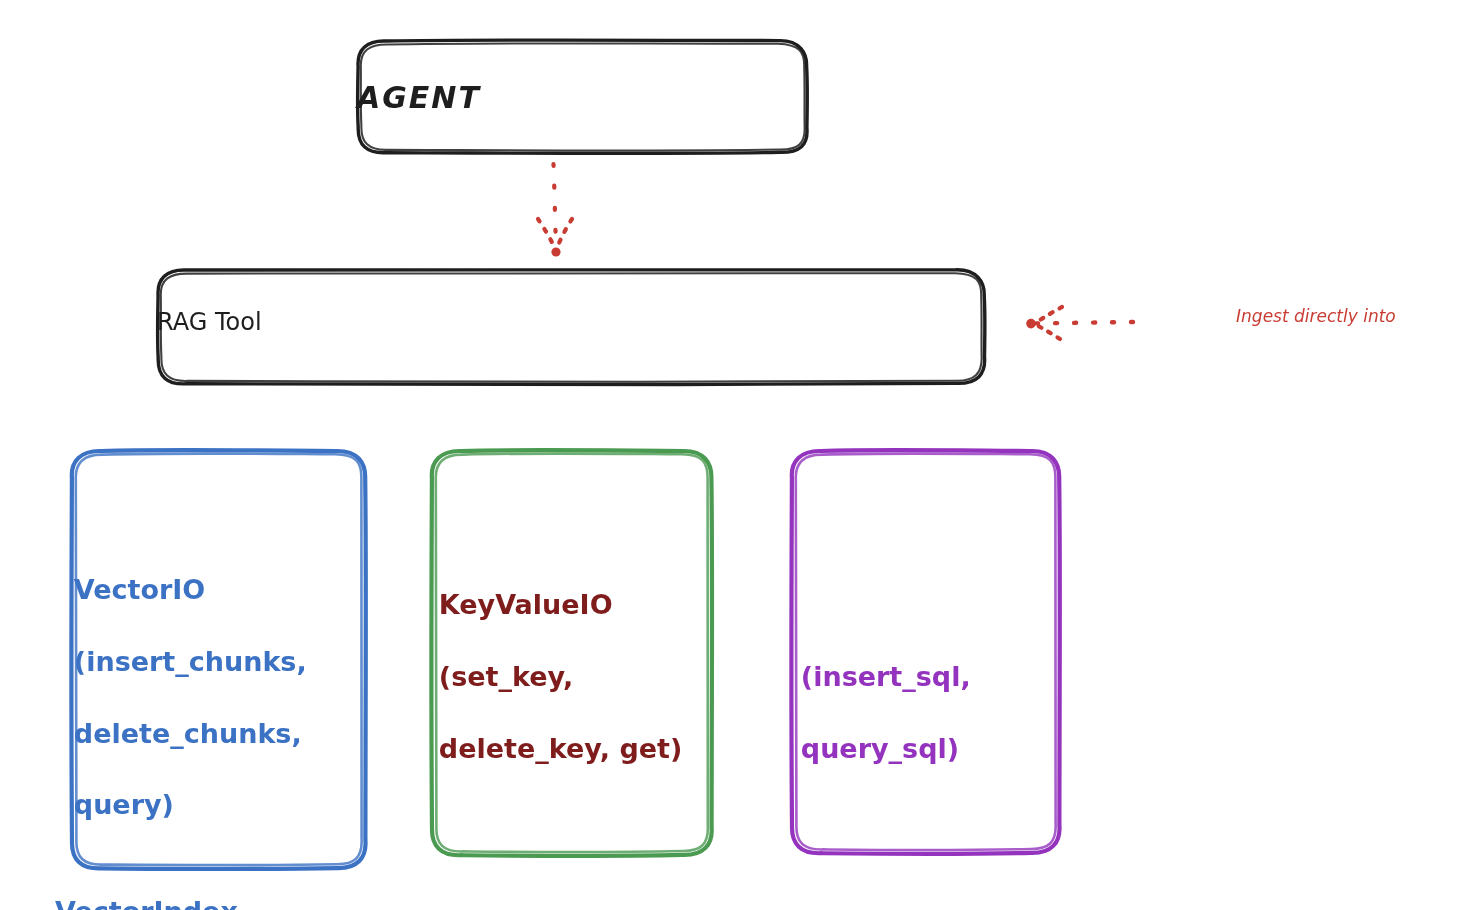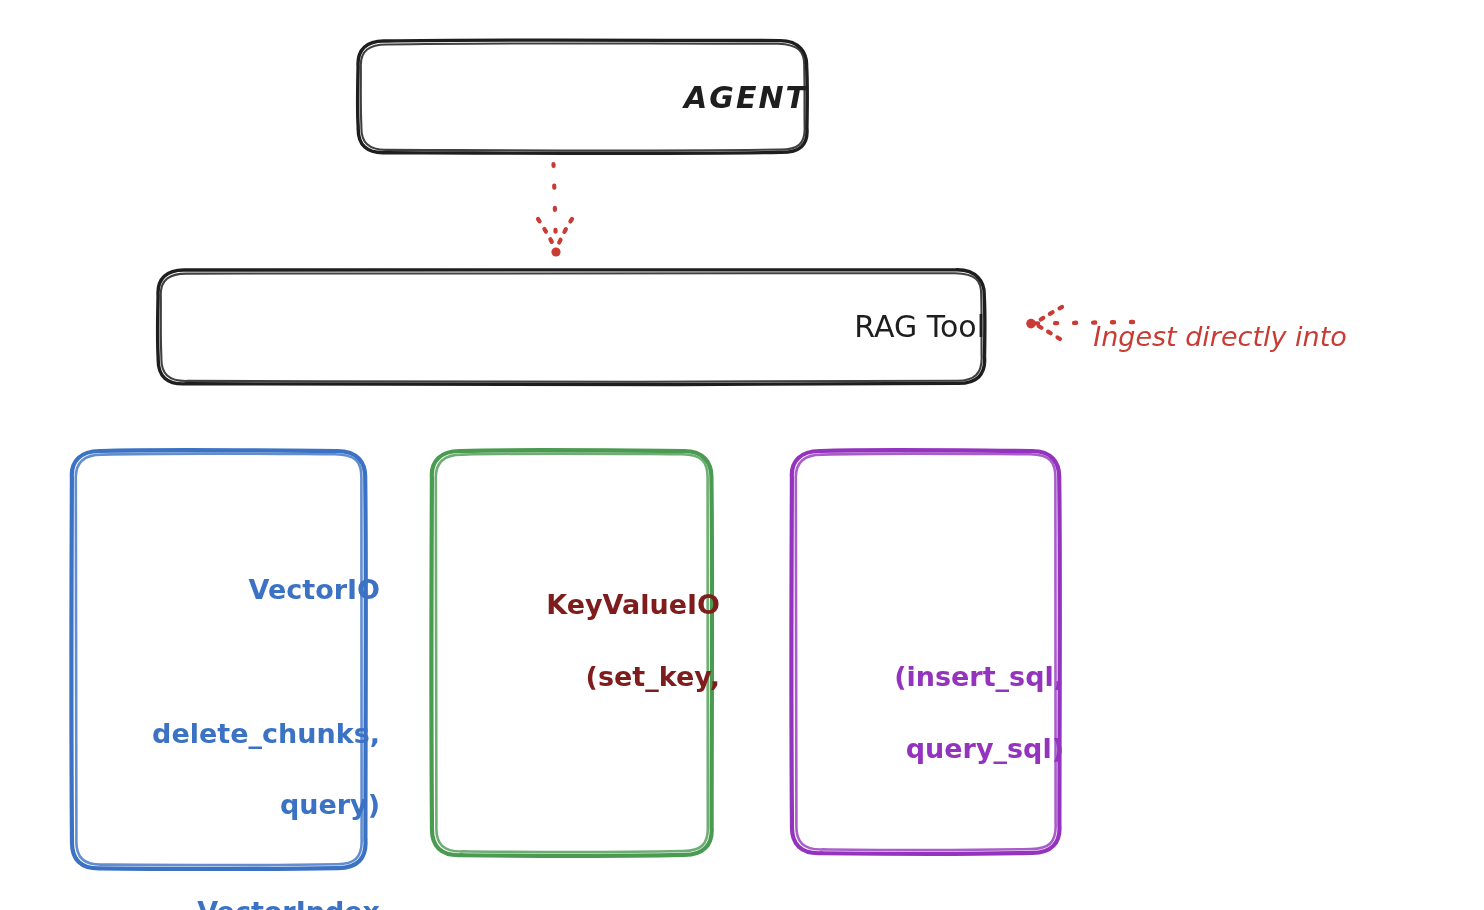--- a/index.html
+++ b/index.html
@@ -15,40 +15,40 @@
     font-family: "DejaVu Sans", sans-serif;
   }
   #canvas {
     position: absolute;
     left: 0; top: 0;
     width: 1484px;
     height: 910px;
   }
   .node-label {
     position: absolute;
-    text-align: right;
+    text-align: left;
     white-space: pre;
     line-height: 1.30;
     pointer-events: none;
     user-select: none;
   }
   
   #agent-label {
     left: 357px; top: 78px; width: 451px;
     font-size: 30px;
     font-style: italic;
     font-weight: 700;
     letter-spacing: 2px;
     color: #1e1e1e;
     font-family: "DejaVu Sans", sans-serif;
   }
   
   #ragtool-label {
     left: 157px; top: 307px; width: 828px;
-    font-size: 30px;
+    font-size: 24px;
     color: #1e1e1e;
     font-family: "DejaVu Sans", sans-serif;
   }
   
   .io-label {
     font-size: 27px;
     font-weight: 700;
     line-height: 1.33;
   }
   #vector-label {
@@ -63,25 +63,25 @@
     left: 782px; top: 551px; width: 282px;
     color: #9434be;
   }
   .io-sub {
     display: block;
     margin-top: 1.30em;
   }
   
   #ingest-note {
     position: absolute;
-    left: 1076px; top: 280px; width: 335px;
-    font-size: 27px;
+    left: 1143px; top: 280px; width: 335px;
+    font-size: 17px;
     line-height: 1.42;
     color: #c93c33;
-    text-align: left;
+    text-align: center;
     white-space: pre;
     font-style: italic;
     user-select: none;
   }
 </style>
 </head>
 <body>
 
 <svg id="canvas" viewBox="0 0 1484 910" xmlns="http://www.w3.org/2000/svg">
 
@@ -194,29 +194,30 @@
          C 795.1 462.6, 804.2 454.1, 823 454.6 Z"></path>
   </g>
 </svg>
 
 <div class="node-label" id="agent-label">AGENT</div>
 
 <div class="node-label" id="ragtool-label">RAG Tool</div>
 
 <div class="node-label io-label" id="vector-label">
   <span>VectorIO</span><br>
-  <br>
+  <span>(insert_chunks,</span><br>
   <span>delete_chunks,</span><br>
   <span>query)</span>
   <span class="io-sub">VectorIndex</span>
 </div>
 
 <div class="node-label io-label" id="keyvalue-label">
   <span>KeyValueIO</span><br>
   <span>(set_key,</span><br>
+  <span>delete_key, get)</span>
 </div>
 
 <div class="node-label io-label" id="relational-label">
   <br>
   <span>(insert_sql,</span><br>
   <span>query_sql)</span>
 </div>
 
 <div id="ingest-note">
   <span>Ingest directly into</span><br>

